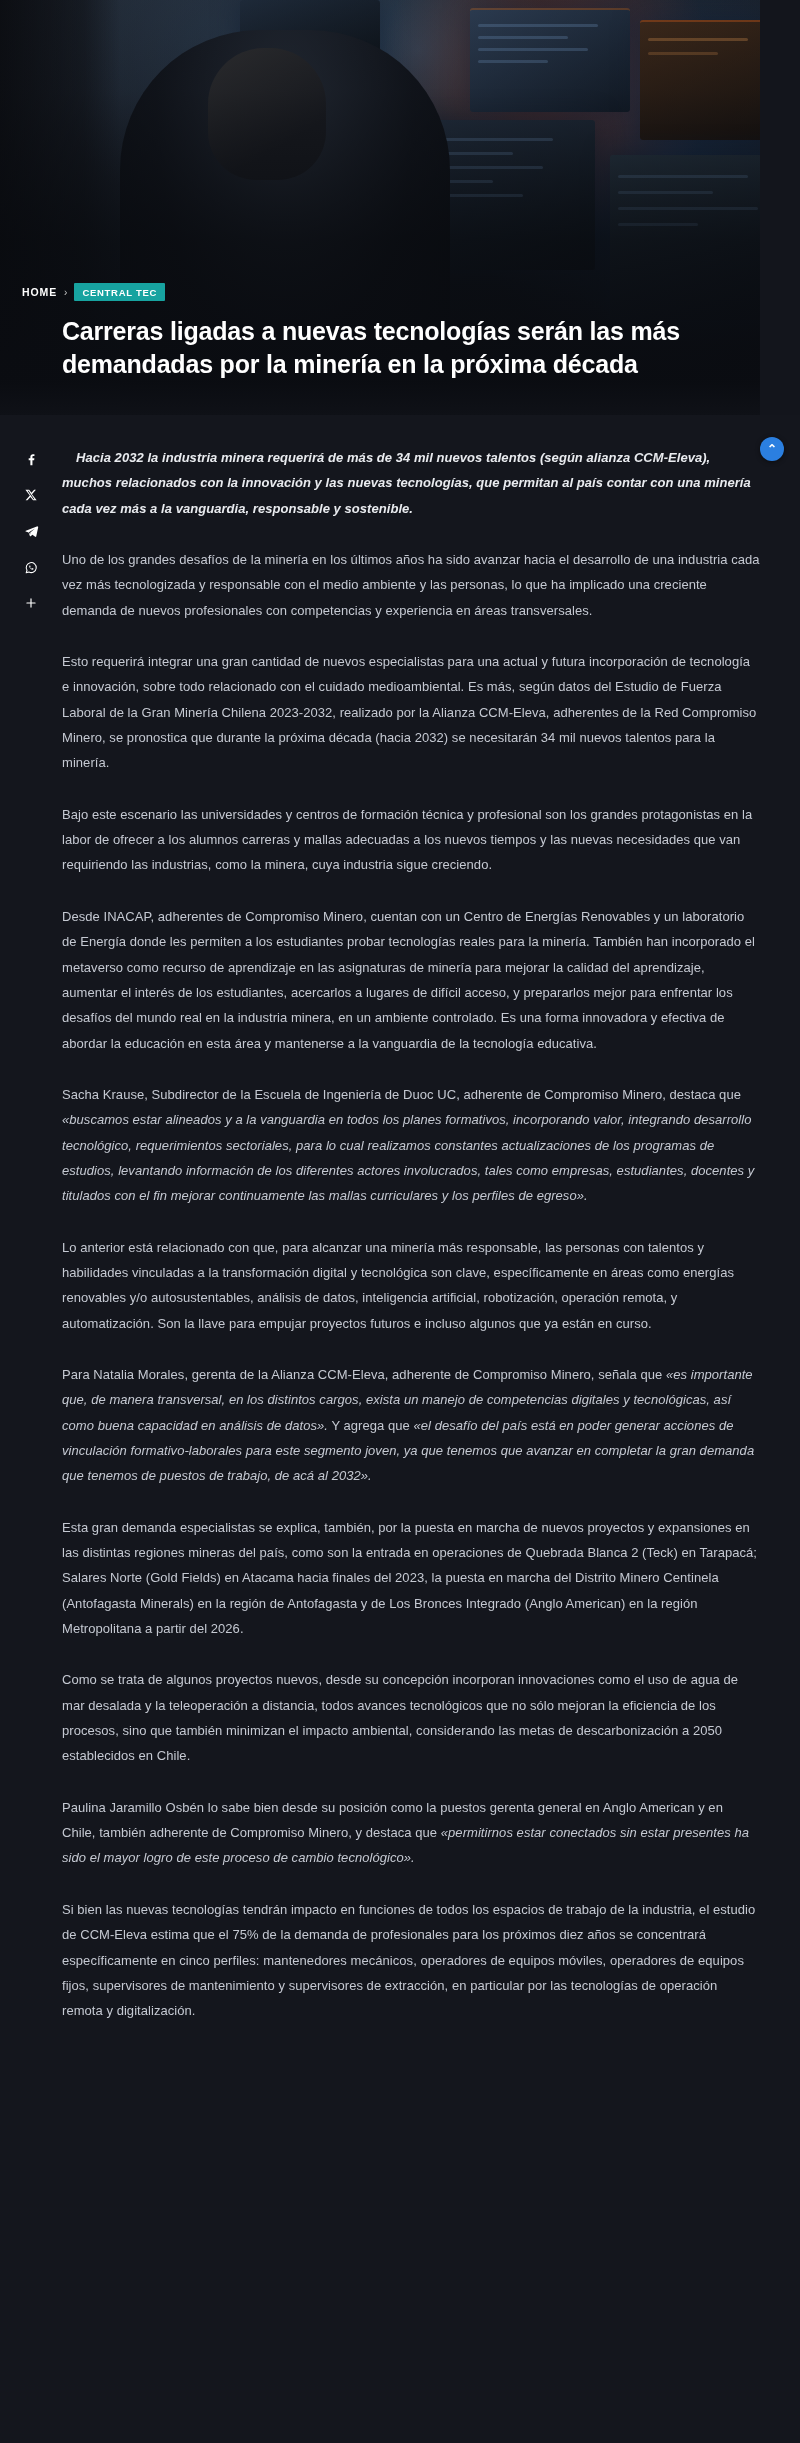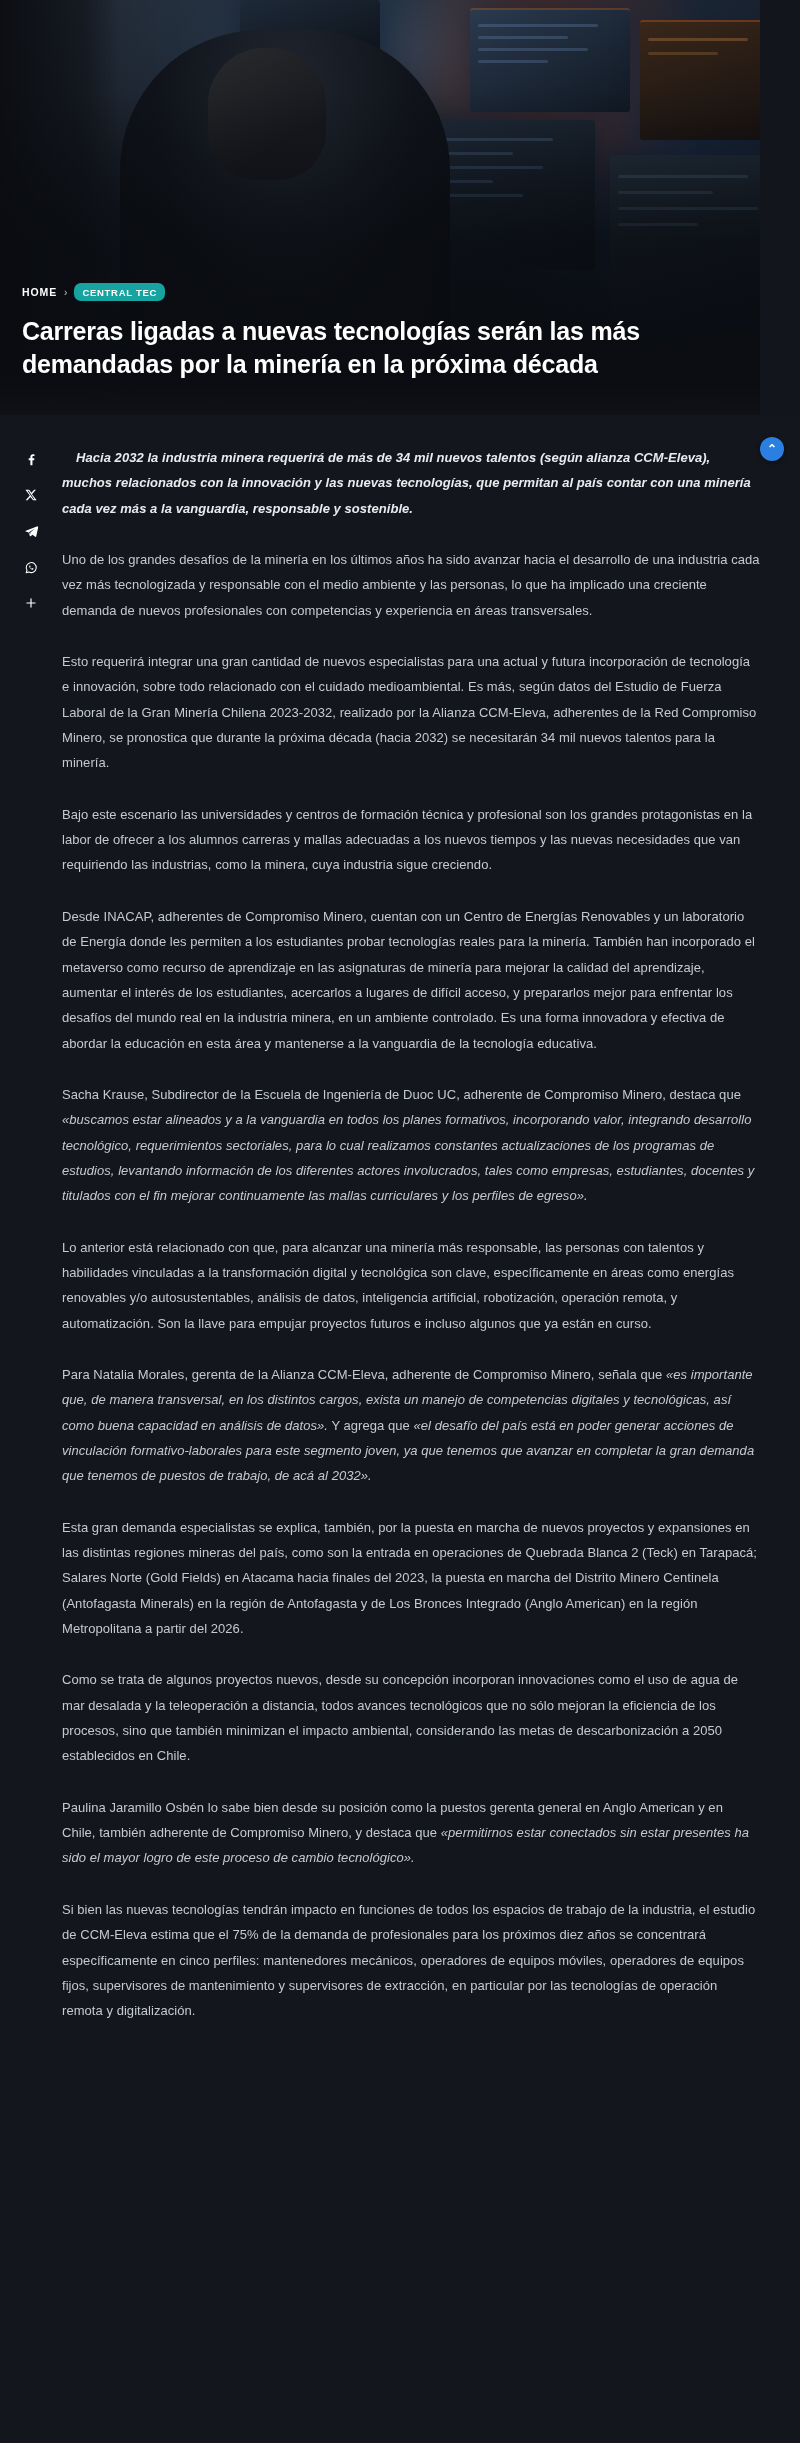--- a/index.html
+++ b/index.html
@@ -87,30 +87,31 @@
     color: #fff; font-size: 10.5px; letter-spacing: .9px; font-weight: 700;
   }
   .bc-sep { color: #c9c9c9; font-size: 10px; }
   .bc-tag {
     background: #17a3a0;
     color: #fff;
     font-size: 9.5px;
     font-weight: 700;
     letter-spacing: .7px;
     padding: 4px 8px 3px;
-    border-radius: 7px;
+    border-radius: 1px;
   }
   .hero-title {
     color: #ffffff;
     font-size: 25px;
     line-height: 1.32;
     font-weight: 700;
     letter-spacing: -0.2px;
     max-width: 700px;
     margin-bottom: 20px;
+    margin-left: 40px;
   }
   .byline { display: flex; align-items: center; gap: 10px; }
   .avatar {
     width: 28px; height: 28px; border-radius: 50%;
     background: #6f7480;
     position: relative; overflow: hidden;
     flex: 0 0 auto;
   }
   .avatar:before {
     content:""; position:absolute; left: 9px; top: 5px; width: 10px; height: 10px;

